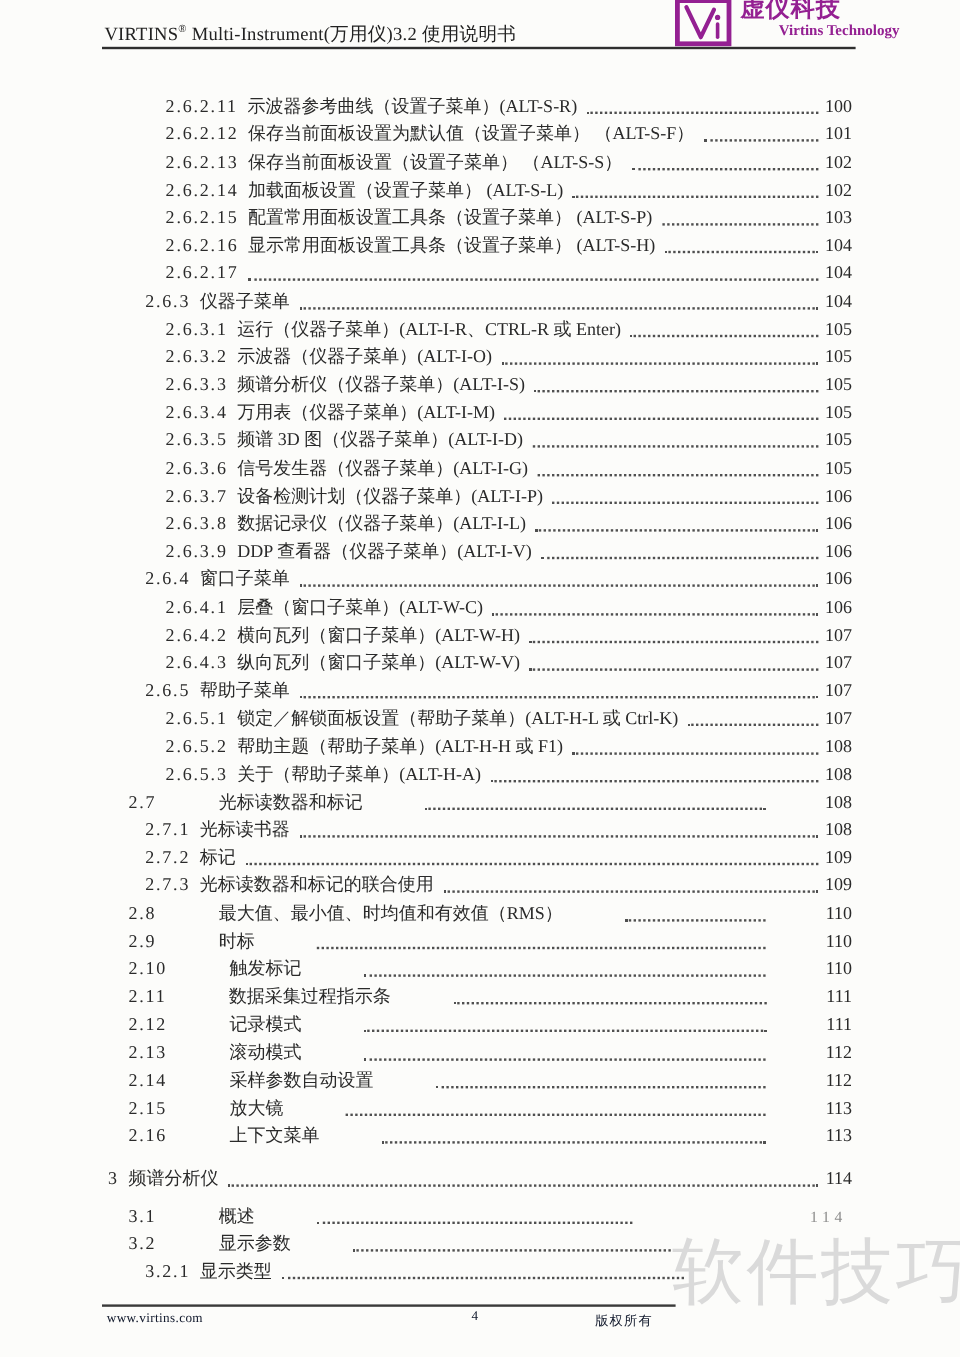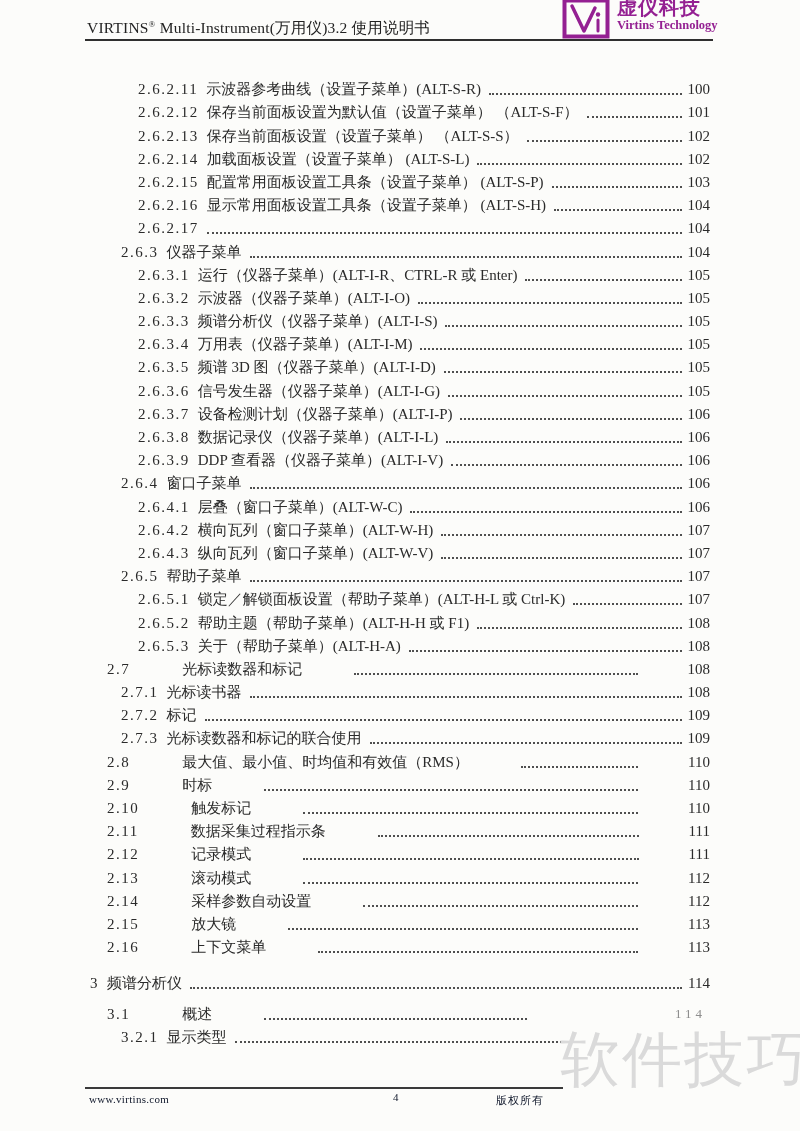--- a/index.html
+++ b/index.html
@@ -33,20 +33,21 @@
   }
   .logo-mark{display:block;margin-top:2px;}
   .logo-textcol{margin-left:7px;}
   .logo-cn{
     font-size:20px;line-height:22px;font-weight:700;letter-spacing:1px;
     font-family:"Liberation Serif","DejaVu Serif",serif;
   }
   .logo-en{
     font-size:12.5px;line-height:14px;font-weight:700;
     font-family:"Liberation Serif","DejaVu Serif",serif;
+    margin-left:32px;
   }
   
   .toc{
     position:absolute;left:85px;top:77px;width:627px;
     font-size:15px;
   }
   .toc-row{
     display:flex;align-items:flex-end;
     height:23.2px;
     white-space:nowrap;
@@ -341,20 +342,25 @@
         <span class="toc-title">频谱分析仪</span>
         <span class="toc-leader"></span>
         <span class="toc-page">114</span>
       </div>
       <div class="toc-row lvl2">
         <span class="toc-num">3.1</span>
         <span class="toc-title">概述</span>
         <span class="toc-leader cut-mid"></span>
         <span class="toc-page faint">114</span>
       </div>
+      <div class="toc-row lvl2">
+        <span class="toc-num">3.2</span>
+        <span class="toc-title">显示参数</span>
+        <span class="toc-leader cut-end"></span>
+      </div>
       <div class="toc-row lvl3">
         <span class="toc-num">3.2.1</span>
         <span class="toc-title">显示类型</span>
         <span class="toc-leader cut-end"></span>
       </div>
     </main>
 
   <div class="watermark">软件技巧</div>
 
   <div class="footer">

